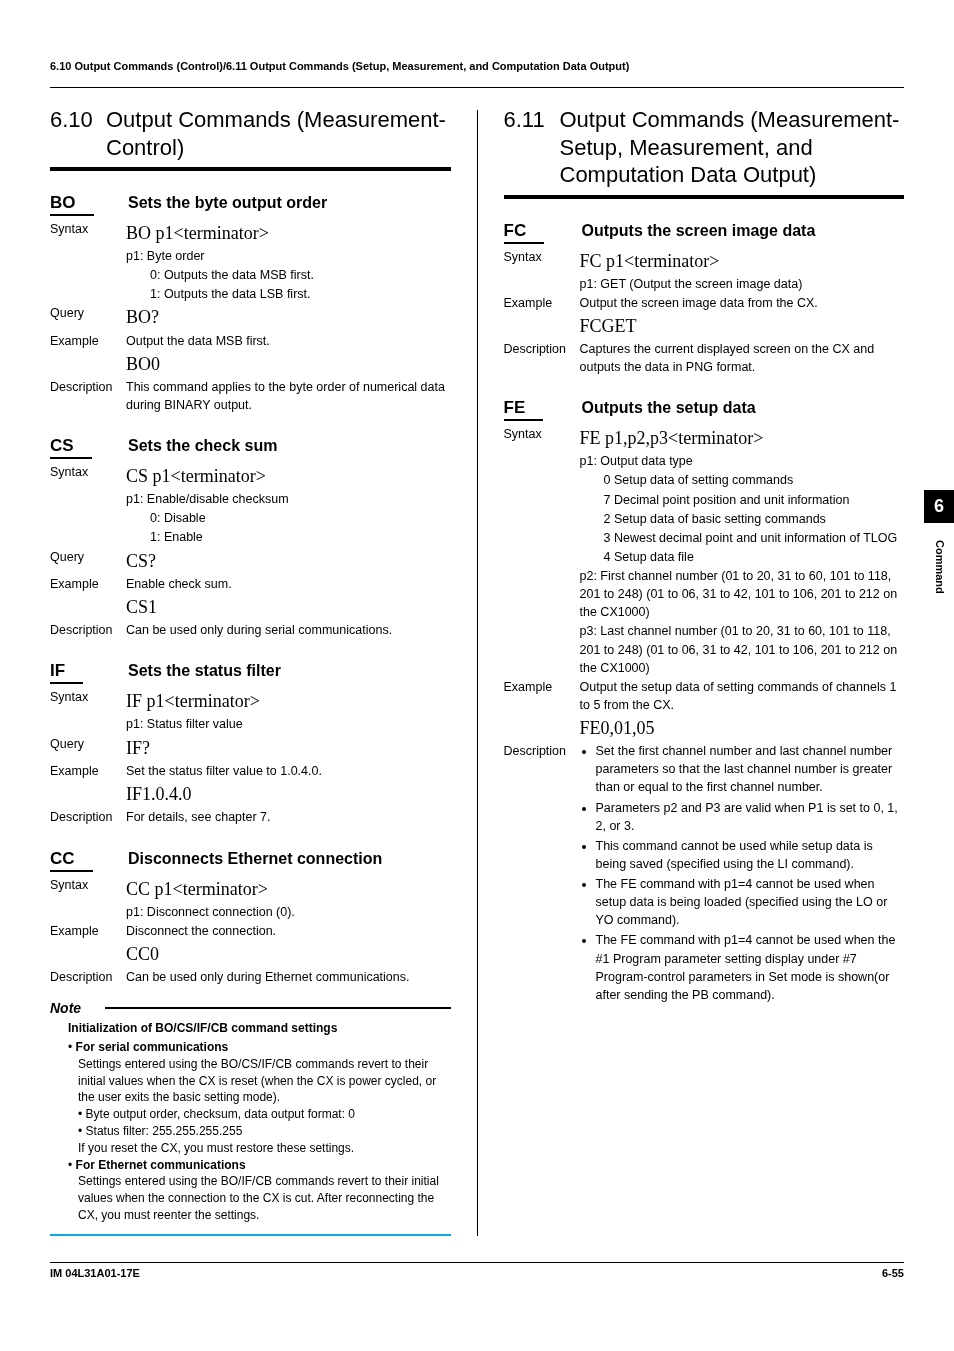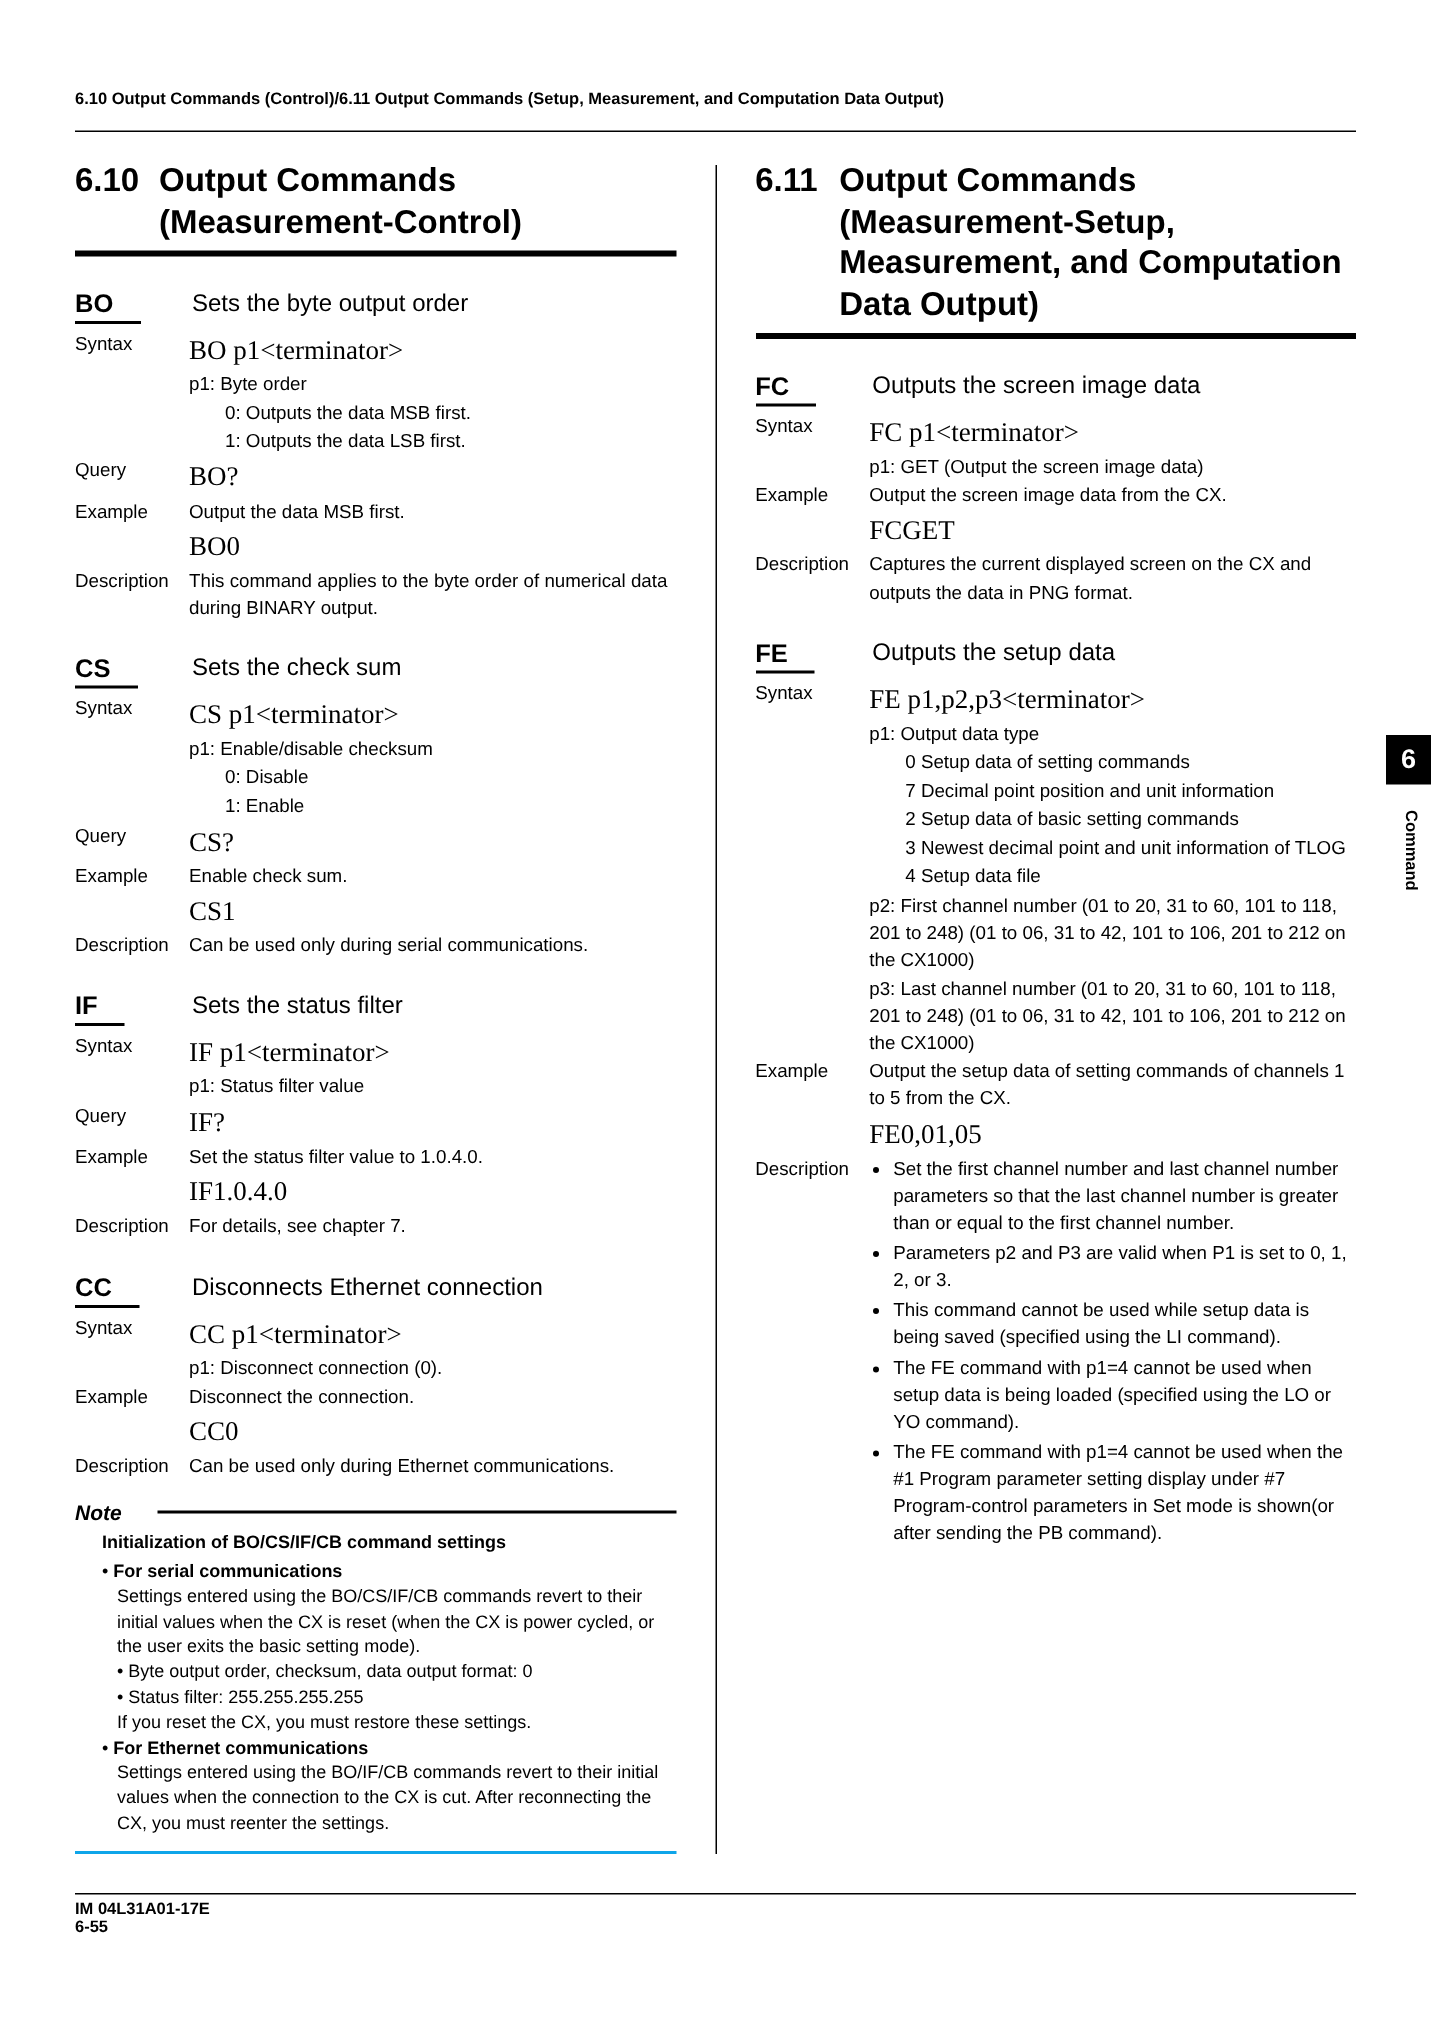--- a/index.html
+++ b/index.html
@@ -32,21 +32,21 @@
   }
   .divider {
     width: 1px;
     background: #000;
     margin-top: 4px;
     align-self: stretch;
     flex:none;
   }
   h2.section-title {
     font-size: 22px;
-    font-weight: bold;
+    font-weight: normal;
     margin: 0 0 6px 0;
     line-height: 1.25;
     display: flex;
   }
   h2.section-title .num {
     flex: none;
     width: 56px;
   }
   h2.section-title .text {
     flex:1;
@@ -65,21 +65,21 @@
   .cmd-code-wrap { flex:none; width:68px; }
   .cmd-code {
     font-weight: bold;
     font-size: 17px;
     border-bottom: 2px solid #000;
     display: inline-block;
     padding-bottom: 1px;
     padding-right:18px;
   }
   .cmd-title {
-    font-weight: normal;
+    font-weight: bold;
     font-size: 16px;
     line-height: 1.25;
     flex:1;
   }
   .cmd-body {
     margin: 4px 0 0 0;
     font-size: 12.5px;
     line-height: 1.45;
   }
   .row {
@@ -137,21 +137,20 @@
     font-weight: bold;
   }
   .footer {
     display:flex;
     justify-content: space-between;
     font-size: 11px;
     font-weight: bold;
     border-top: 1px solid #000;
     margin-top: 26px;
     padding-top: 4px;
-    flex-direction: column;
   }
 </style>
 </head>
 <body>
 
 <div class="page">
 
   <div class="running-head">6.10 Output Commands (Control)/6.11 Output Commands (Setup, Measurement, and Computation Data Output)</div>
 
   <div class="side-tab">6</div>

